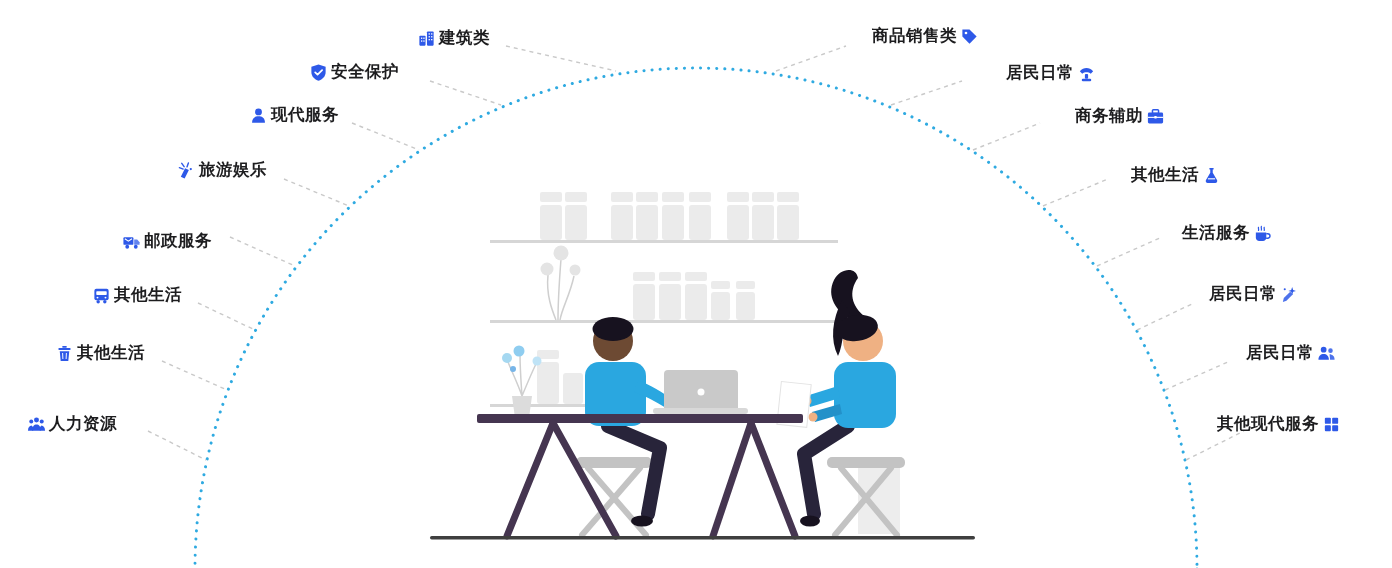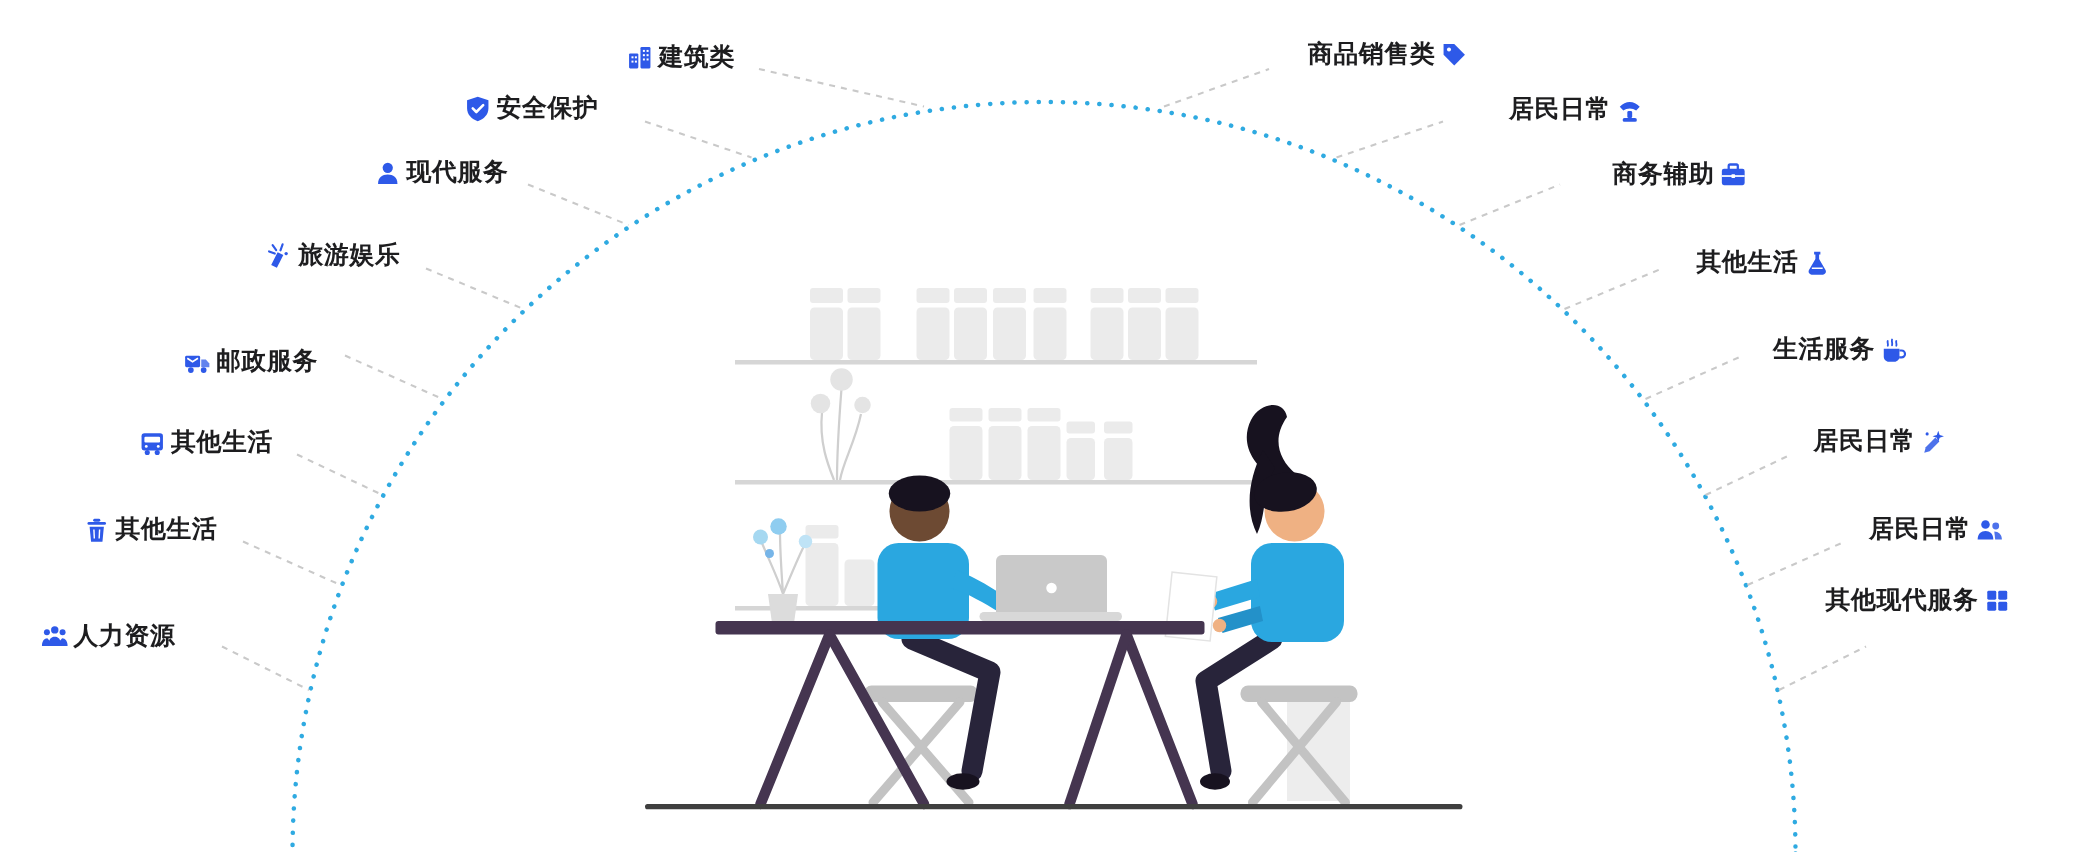--- a/index.html
+++ b/index.html
@@ -375,21 +375,21 @@
           <g fill="currentColor">
             <circle cx="7" cy="6" r="3"></circle>
             <path d="M1.5 16.5 C1.5 12.5 4 10.6 7 10.6 C10 10.6 12.5 12.5 12.5 16.5 Z"></path>
             <circle cx="14.2" cy="7" r="2.4" opacity="0.85"></circle>
             <path d="M13.2 10.9 C16 11 18.5 12.8 18.5 16.5 H13.8 Z" opacity="0.85"></path>
           </g>
         </svg>
       </span>
   </div>
 
-  <div class="cat right" style="right:51px;top:389px">
+  <div class="cat right" style="right:51px;top:413px">
     <span class="label">其他现代服务</span>
     <span class="icon">
         <svg viewBox="0 0 20 20">
           <g fill="currentColor">
             <rect x="3" y="3" width="6.3" height="6.3" rx="1"></rect>
             <rect x="10.7" y="3" width="6.3" height="6.3" rx="1"></rect>
             <rect x="3" y="10.7" width="6.3" height="6.3" rx="1"></rect>
             <rect x="10.7" y="10.7" width="6.3" height="6.3" rx="1"></rect>
           </g>
         </svg>

